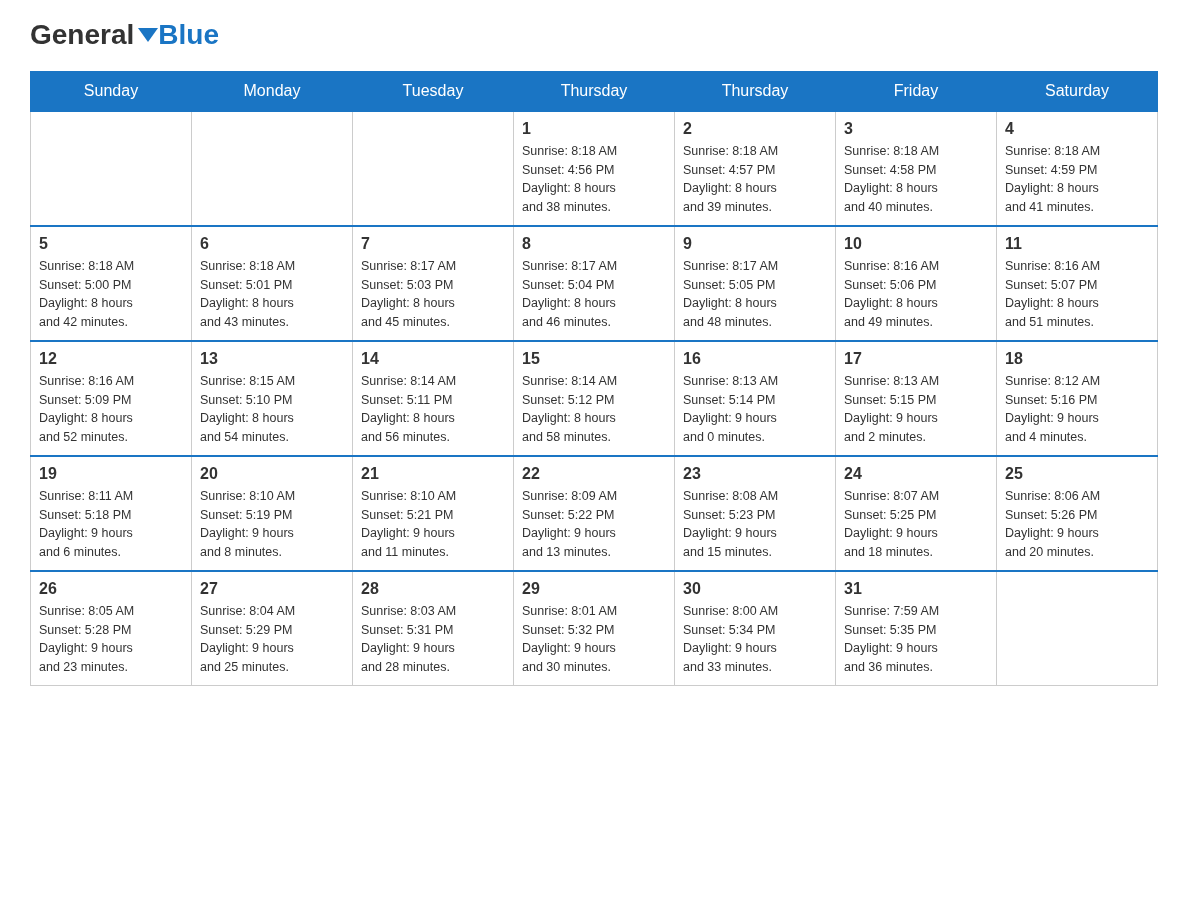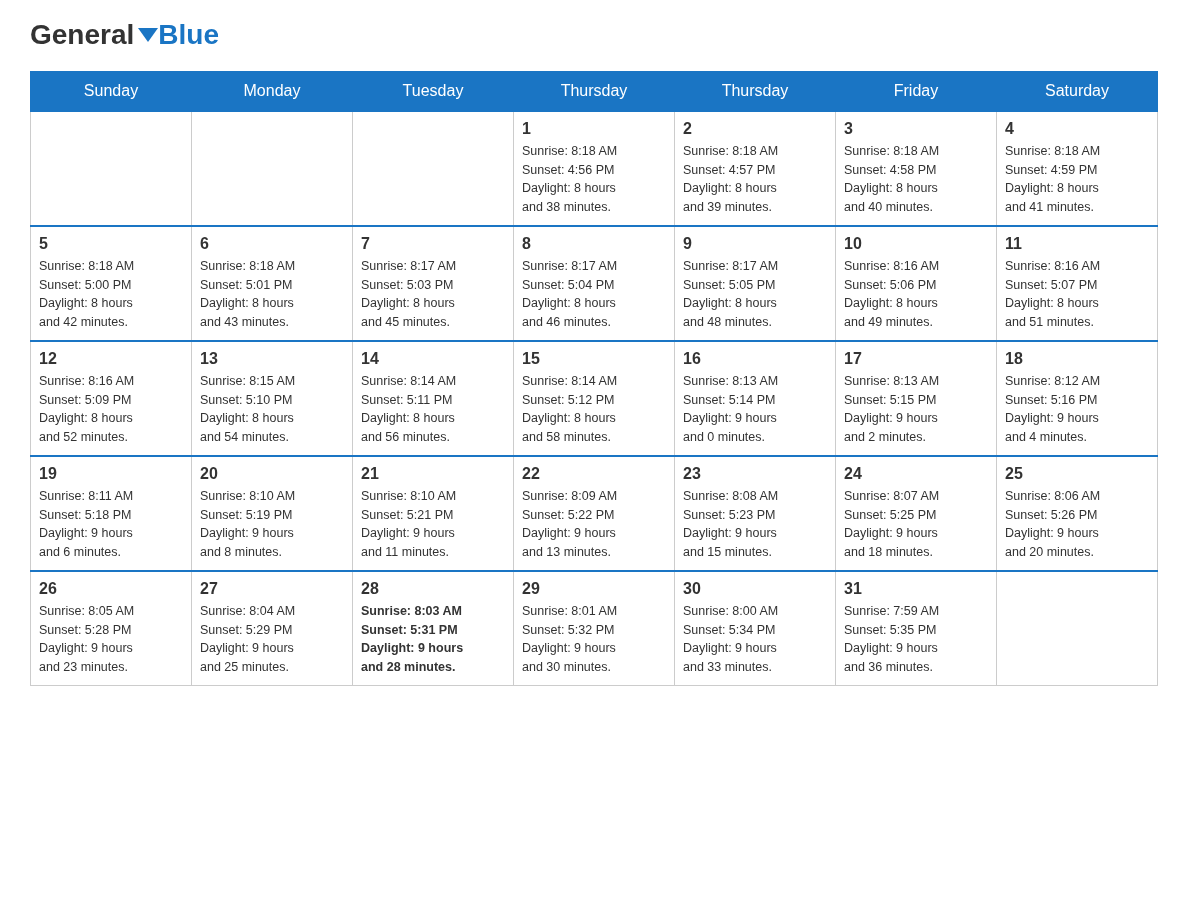--- a/index.html
+++ b/index.html
@@ -312,21 +312,21 @@
         </td>
         <td>
           <span class="day-number">27</span>
           <div class="day-info" style="white-space: pre-line;">Sunrise: 8:04 AM
 Sunset: 5:29 PM
 Daylight: 9 hours
 and 25 minutes.</div>
         </td>
         <td>
           <span class="day-number">28</span>
-          <div class="day-info" style="white-space: pre-line; font-weight: bold;">Sunrise: 8:03 AM
+          <div class="day-info" style="white-space: pre-line;">Sunrise: 8:03 AM
 Sunset: 5:31 PM
 Daylight: 9 hours
 and 28 minutes.</div>
         </td>
         <td>
           <span class="day-number">29</span>
           <div class="day-info" style="white-space: pre-line;">Sunrise: 8:01 AM
 Sunset: 5:32 PM
 Daylight: 9 hours
 and 30 minutes.</div>

